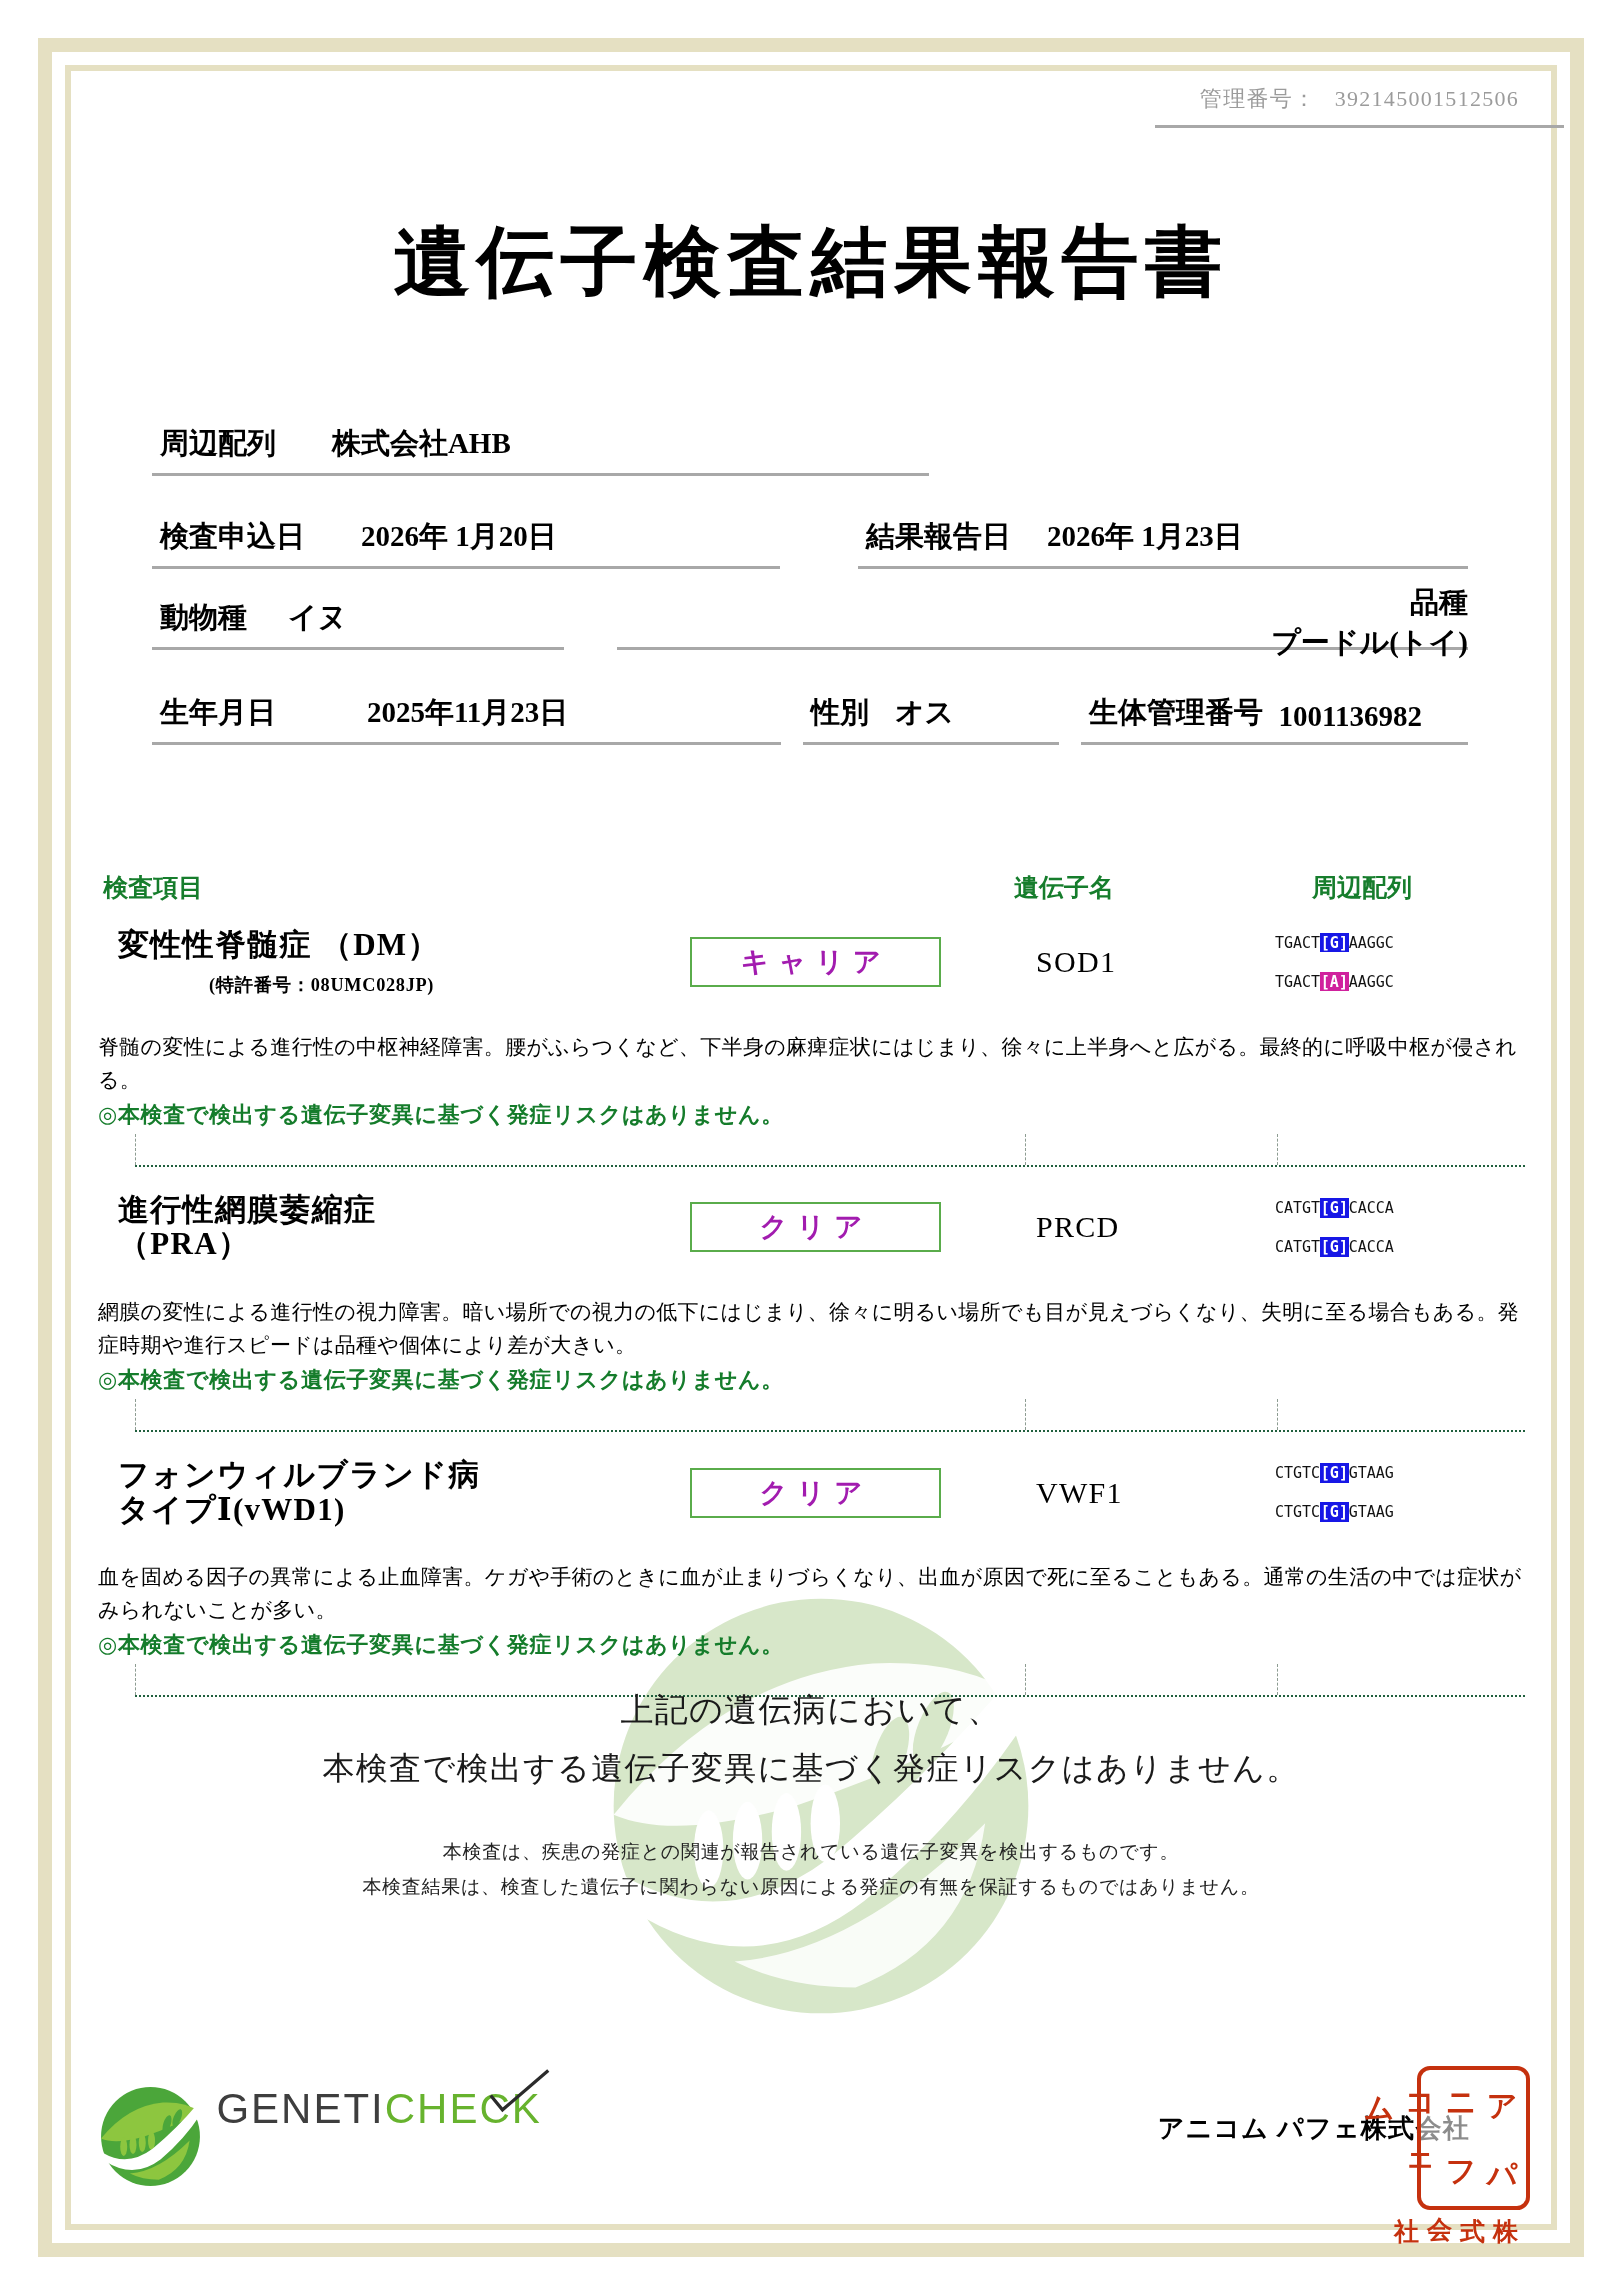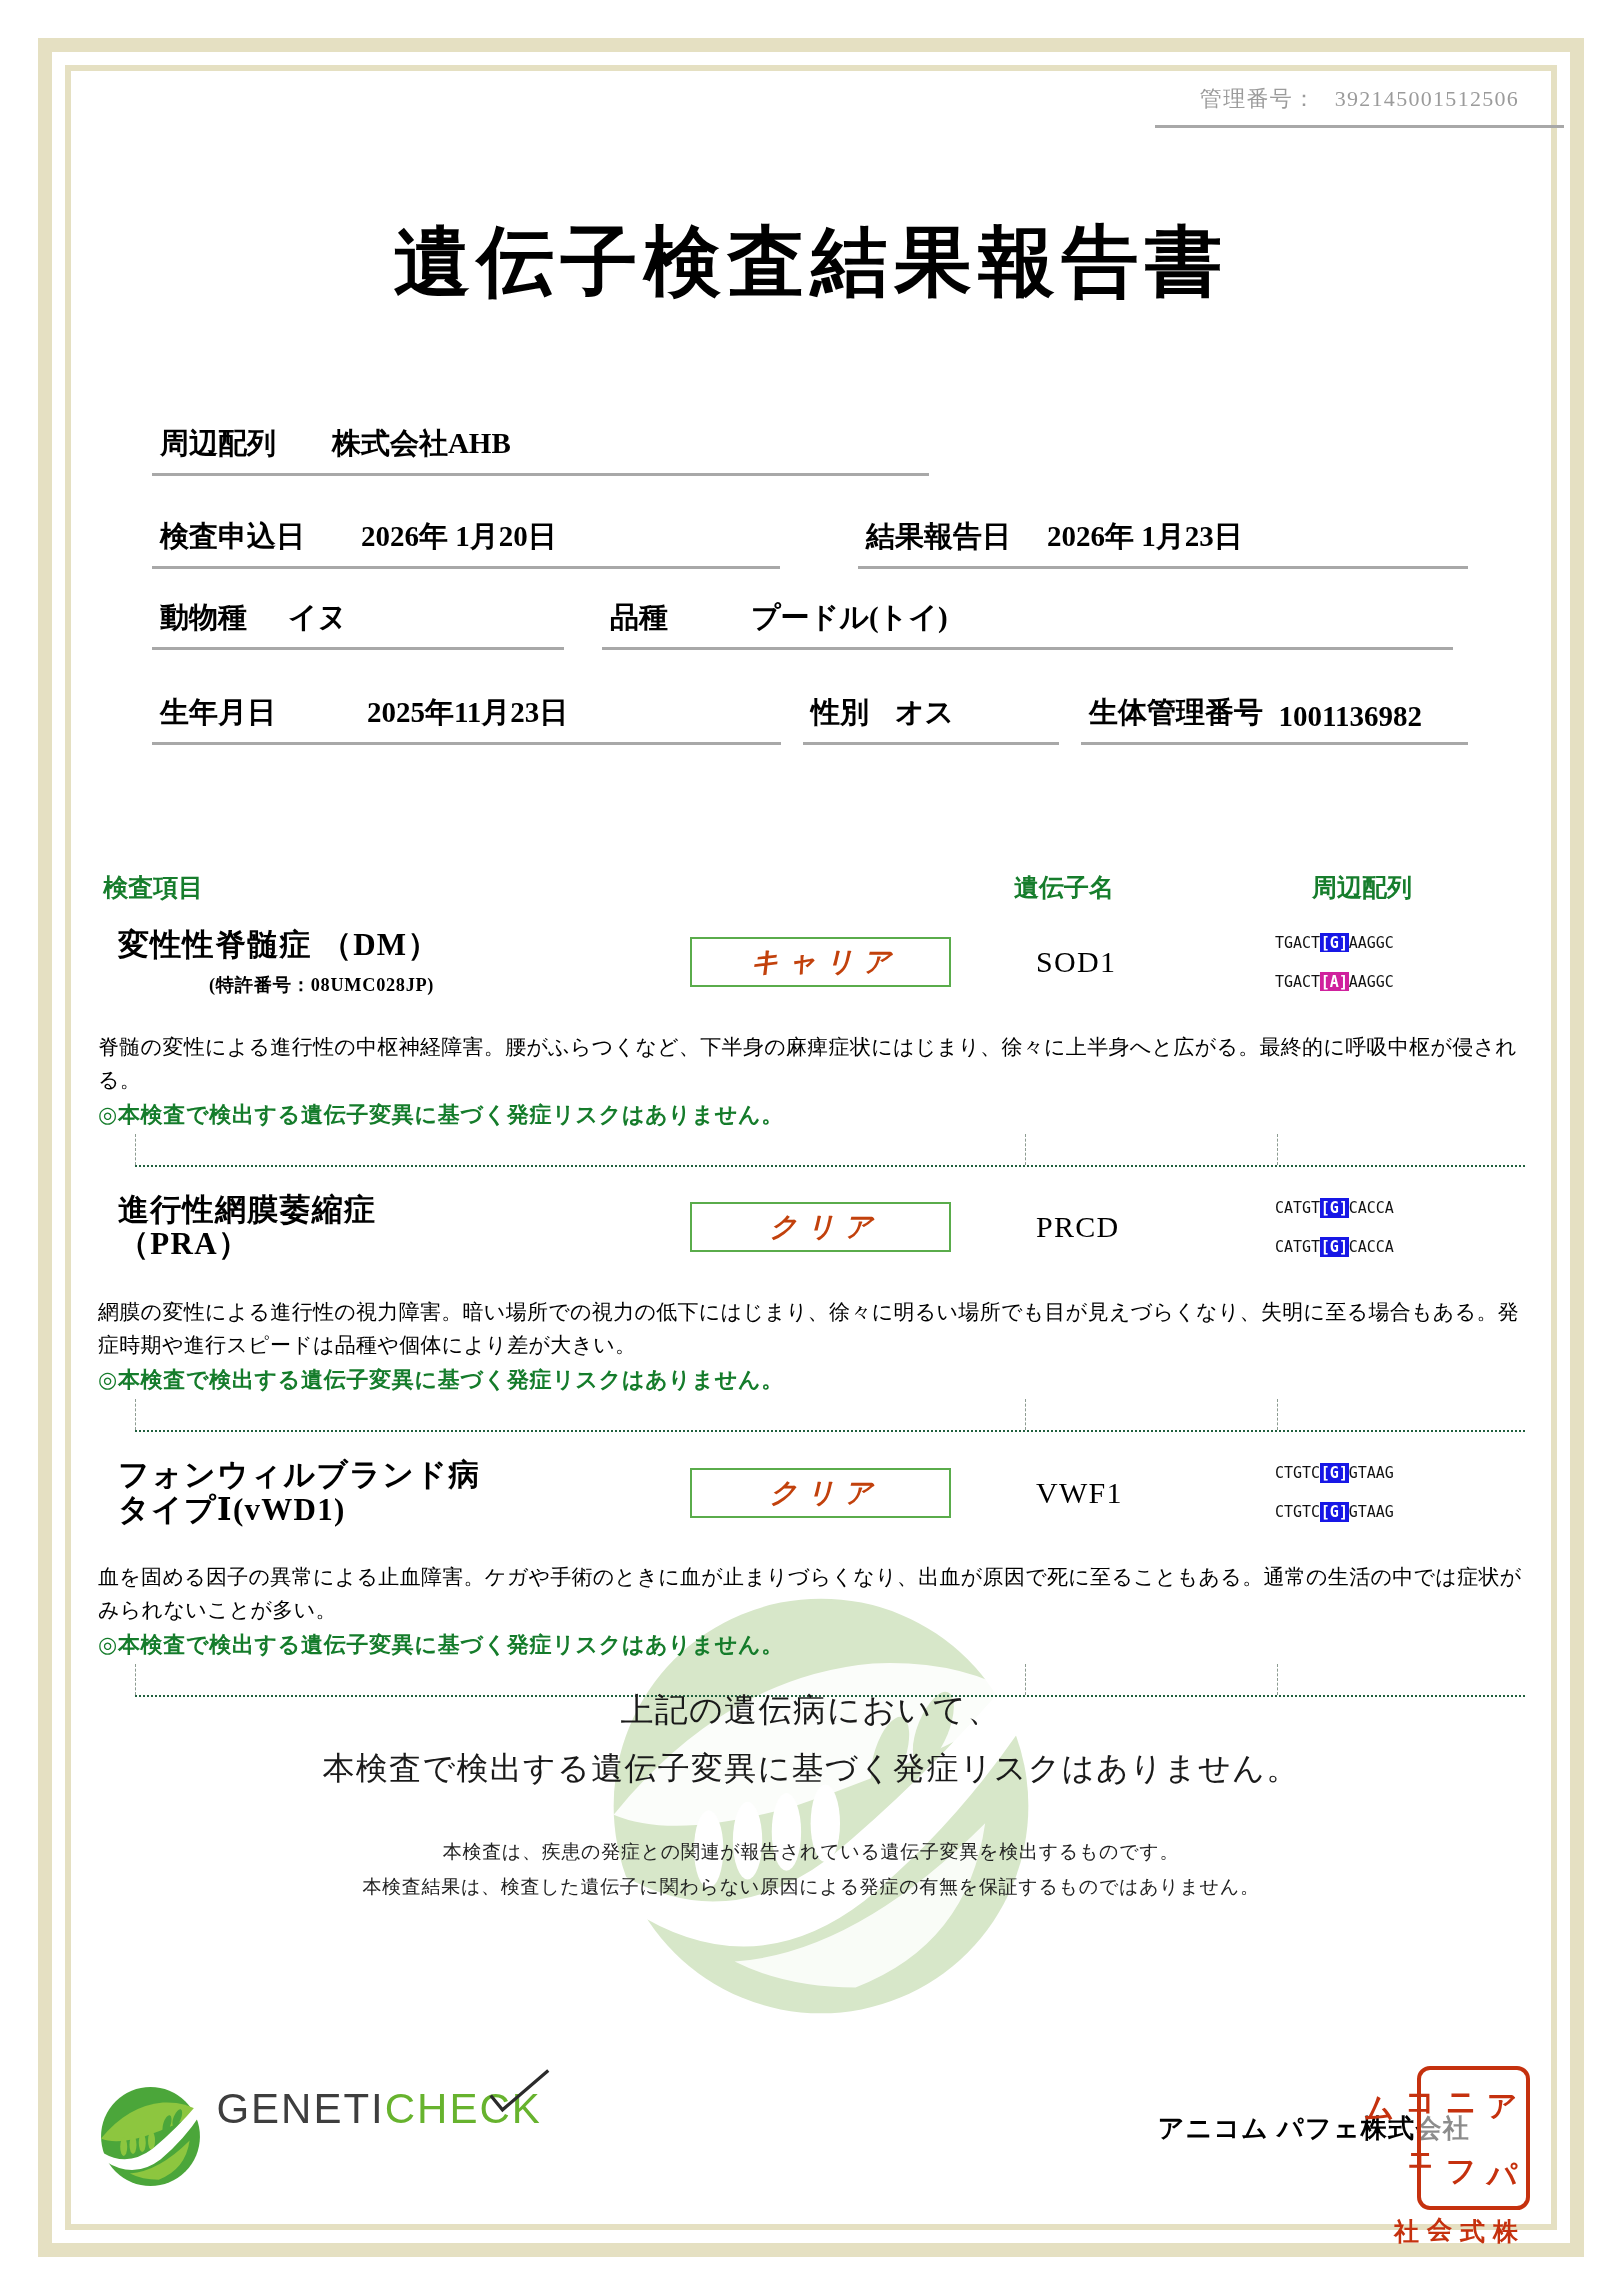--- a/index.html
+++ b/index.html
@@ -30,42 +30,42 @@
   .seg{
     position:absolute;border-bottom:3.3px solid #a8a8a8;
     display:flex;align-items:flex-end;padding:0 0 9.2px 7.9px;height:55px;
     font-size:29px;font-weight:bold;white-space:nowrap;
   }
   .seg .val{font-weight:bold;}
   .seg1a{left:0;top:8.5px;width:769px;}
   .seg2a{left:0;top:102px;width:620px;}
   .seg2b{left:706px;top:102px;width:602px;}
   .seg3a{left:0;top:183px;width:404px;}
-  .seg3b{left:450px;top:183px;width:843px;}
+  .seg3b{left:465px;top:183px;width:843px;flex-direction:column;}
   .seg4a{left:0;top:278px;width:621px;}
   .seg4b{left:651px;top:278px;width:248px;}
   .seg4c{left:929px;top:278px;width:379px;}
   .ml85{margin-left:56px;} .ml63{margin-left:41px;} .ml90{margin-left:83px;}
   .ml139{margin-left:91px;} .ml40{margin-left:26px;} .ml24{margin-left:15.7px;}
   .ml55{margin-left:36px;}
 
   
   .tests{position:absolute;left:98px;top:851px;width:1427px;z-index:1;}
   .thead{position:relative;height:31px;margin-top:19.6px;font-size:25px;font-weight:bold;color:#167d2c;}
   .thead .h-item{position:absolute;left:5.2px;}
   .thead .h-gene{position:absolute;left:916px;}
   .thead .h-seq{position:absolute;left:1214px;}
 
   .test-row{display:grid;grid-template-columns:592px 294px 229px 1fr;align-items:center;min-height:103px;margin-top:9.2px;}
   .t-name{font-size:31px;font-weight:bold;line-height:1.12;letter-spacing:1.3px;margin-left:20px;}
   .t-patent{font-size:18.3px;font-weight:bold;margin-top:9.2px;margin-left:111px;letter-spacing:0.7px;}
   .result-box{
-    width:247px;height:46px;border:2.6px solid #5aac4b;color:#c2410c;
+    width:247px;height:46px;border:2.6px solid #5aac4b;color:#a21caf;
     display:flex;align-items:center;justify-content:center;
-    font-size:27.5px;letter-spacing:9.2px;font-weight:bold;padding-left:10px;font-style:italic;
+    font-size:27.5px;letter-spacing:9.2px;font-weight:bold;padding-left:0;
   }
   .t-gene{font-size:30px;padding-left:52px;letter-spacing:1.3px;}
   .t-seq{display:flex;flex-direction:column;gap:21px;padding-left:62px;
          font-family:"DejaVu Sans Mono",monospace;font-size:15px;color:#111;}
   .seq-line{white-space:nowrap;letter-spacing:0;}
   .hl{color:#fff;font-weight:bold;padding:0.7px 0.7px;}
   .hl-blue{background:#1717e6;}
   .hl-magenta{background:#d0219d;}
 
   .t-desc{font-size:21px;line-height:1.58;margin-top:17px;letter-spacing:0.3px;}

